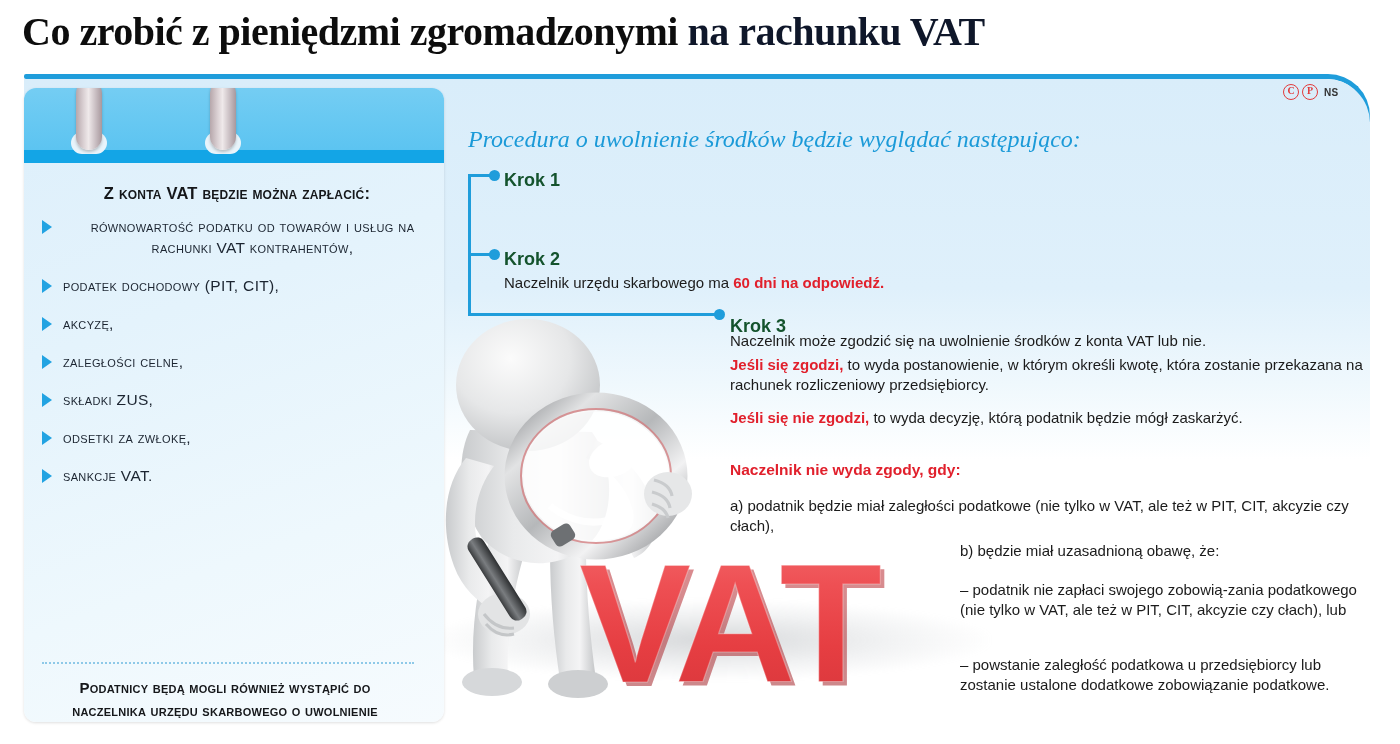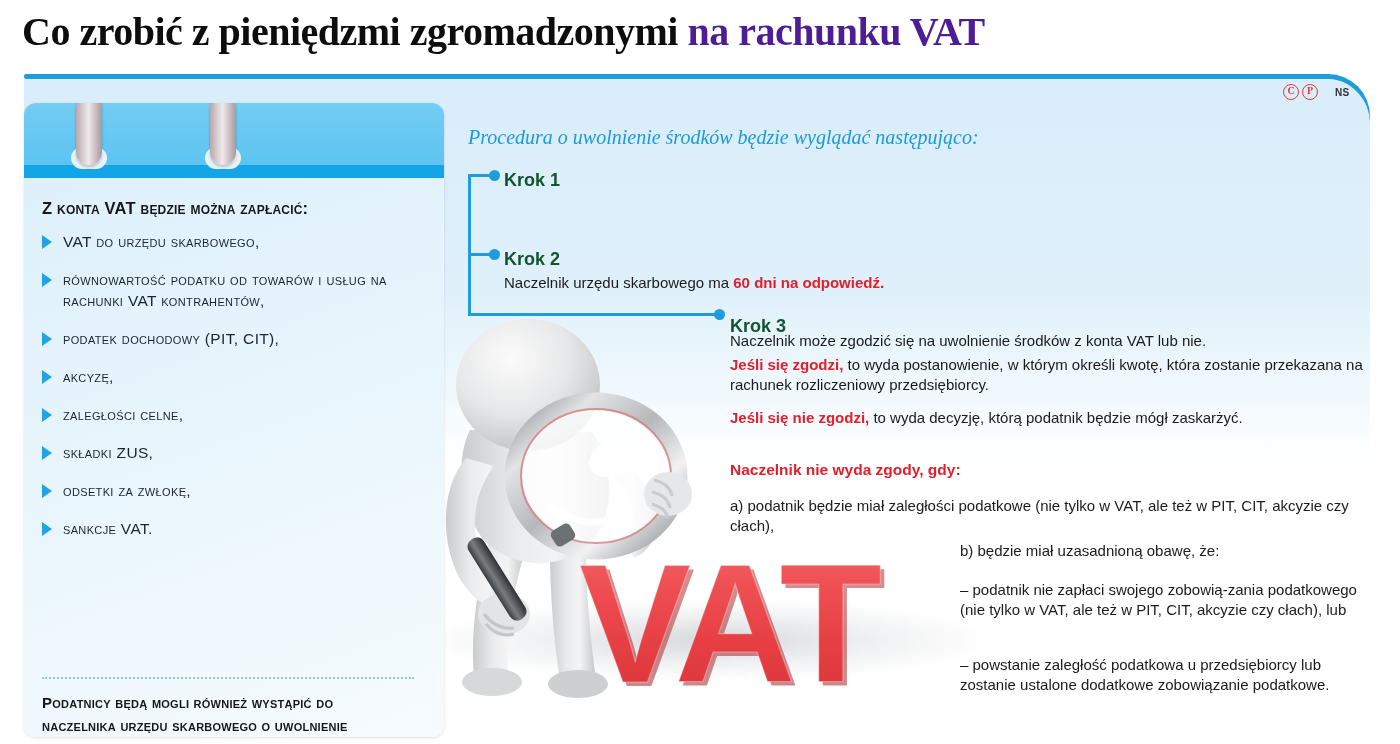--- a/index.html
+++ b/index.html
@@ -15,21 +15,21 @@
   
   .title{
     position:absolute;left:22px;top:8px;width:1360px;
     font-family:"Liberation Serif", serif;
     font-weight:bold;
     font-size:40px;
     letter-spacing:-0.5px;
     color:#0d0d0d;
     white-space:nowrap;
   }
-  .title .accent{color:#4c1d95;}
+  .title .accent{color:#0f172a;}
 
   
   .toprule{
     position:absolute;left:24px;top:74px;width:1280px;height:5px;
     background:#1f9ddb;border-radius:2px;
   }
   .topcurve{
     position:absolute;left:1290px;top:74px;width:80px;height:48px;
     border-top:5px solid #1f9ddb;
     border-right:5px solid #1f9ddb;
@@ -47,29 +47,30 @@
   
   .copymark{
     position:absolute;left:1283px;top:84px;
     display:flex;align-items:center;gap:3px;
   }
   .cmark{
     width:14px;height:14px;border:1.6px solid #e23b3b;border-radius:50%;
     color:#e23b3b;font-size:10px;font-weight:bold;line-height:11px;text-align:center;
     font-family:"Liberation Serif", serif;
   }
-  .cns{font-size:10px;color:#333;font-weight:bold;margin-left:14px;letter-spacing:.3px;}
+  .cns{font-size:10px;color:#333;font-weight:bold;margin-left:3px;letter-spacing:.3px;}
 
   
   .leftcard{
-    position:absolute;left:24px;top:103px;width:420px;height:634px;
+    position:absolute;left:24px;top:88px;width:420px;height:634px;
     border-radius:12px;
     background:linear-gradient(160deg,#ddeffb 0%, #e4f3fc 35%, #eef8fd 70%, #f6fbfe 100%);
     box-shadow:0 1px 3px rgba(0,0,0,.13);
     overflow:hidden;
+    text-align:center;
   }
   .leftcard .band{
     position:absolute;left:0;top:0;width:100%;height:62px;
     background:linear-gradient(180deg,#74cdf3 0%, #5cc4f1 100%);
   }
   .leftcard .bandline{
     position:absolute;left:0;top:62px;width:100%;height:13px;
     background:#13a5e6;
   }
   .ring{
@@ -110,21 +111,21 @@
   .left-foot{
     position:absolute;left:18px;top:588px;width:366px;
     font-size:15px;font-weight:bold;color:#15171a;line-height:23px;
     font-variant:small-caps;letter-spacing:.25px;
   }
 
   
   .proc-h{
     position:absolute;left:468px;top:126px;
     font-family:"Liberation Serif", serif;
-    font-style:italic;font-size:20px;color:#1b9ad8;white-space:nowrap;
+    font-style:italic;font-size:24px;color:#1b9ad8;white-space:nowrap;
   }
 
   
   .vline{position:absolute;left:468px;top:174px;width:3px;height:142px;background:#1f9ddb;}
   .hl{position:absolute;height:3px;background:#1f9ddb;}
   .hl.h1{left:468px;top:174px;width:24px;}
   .hl.h2{left:468px;top:253px;width:24px;}
   .hl.h3{left:468px;top:313px;width:250px;}
   .dot{position:absolute;width:11px;height:11px;border-radius:50%;background:#1f9ddb;}
   .dot.d1{left:489px;top:170px;}
@@ -183,24 +184,20 @@
 
   <div class="shadowblob"></div>
 
   <div class="leftcard">
     <div class="band"></div>
     <div class="bandline"></div>
     <div class="ringcap c1"></div>
     <div class="ringcap c2"></div>
     <div class="left-h">Z konta VAT będzie można zapłacić:</div>
     <div class="bullets">
-      <div class="bullet">
-          <span class="tri"></span>
-          <span class="btxt">VAT do urzędu skarbowego,</span>
-        </div>
       <div class="bullet">
           <span class="tri"></span>
           <span class="btxt">równowartość podatku od towarów i usług na rachunki VAT kontrahentów,</span>
         </div>
       <div class="bullet">
           <span class="tri"></span>
           <span class="btxt">podatek dochodowy (PIT, CIT),</span>
         </div>
       <div class="bullet">
           <span class="tri"></span>

